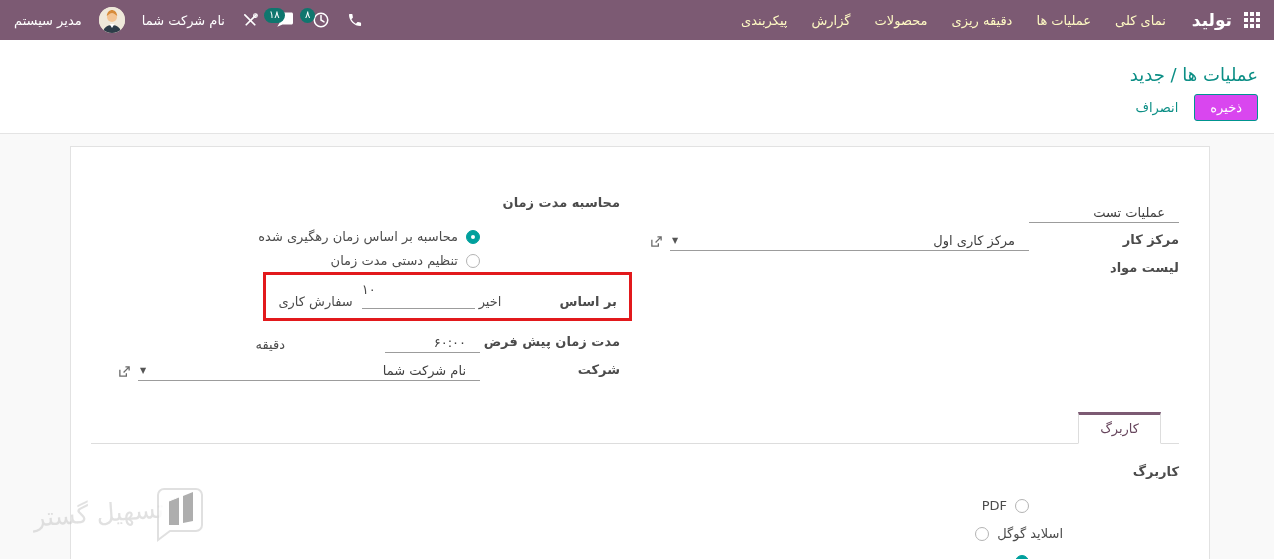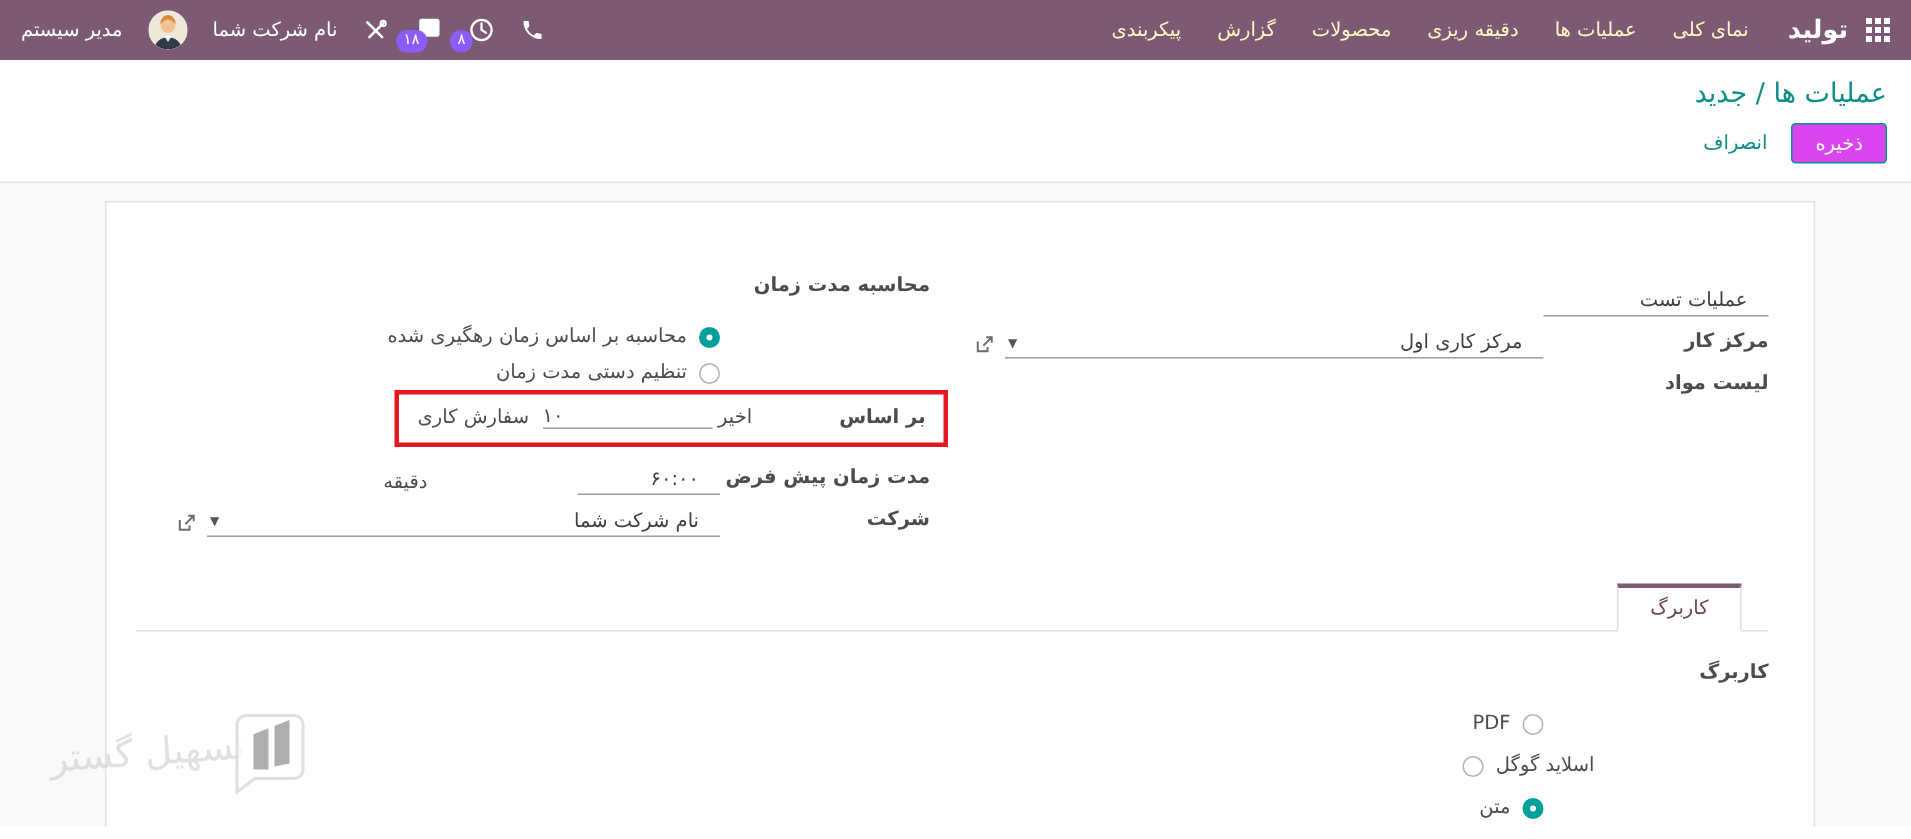--- a/index.html
+++ b/index.html
@@ -10,28 +10,28 @@
   .topbar { display:flex; direction:rtl; align-items:center; height:40px;
     background:#7c5a73; padding:0 14px; color:#fff; }
   .apps-icon { display:grid; grid-template-columns:repeat(3,4px); grid-gap:2px; margin-left:12px; cursor:pointer; }
   .apps-icon i { width:4px; height:4px; background:#fff; }
   .app-title { font-size:17px; font-weight:bold; margin-left:26px; cursor:pointer; }
   .menus { display:flex; direction:rtl; gap:24px; }
   .menus .menu { color:#fef9c3; cursor:pointer; white-space:nowrap; }
   .tb-spacer { flex:1; }
   .systray { display:flex; direction:rtl; align-items:center; gap:17px; }
   .tray-item { position:relative; display:flex; align-items:center; cursor:pointer; }
-  .badge { position:absolute; top:-3px; left:-12px; background:#8b5cf6; color:#fff;
-    font-size:10px; line-height:1; padding:2px 5px 3px; border-radius:9px; direction:ltr;margin-top:12px; }
+  .badge { position:absolute; top:-3px; left:-12px; background:#0f766e; color:#fff;
+    font-size:10px; line-height:1; padding:2px 5px 3px; border-radius:9px; direction:ltr; }
   .company-label, .user-label { color:#fff; white-space:nowrap; }
   .avatar { width:26px; height:26px; border-radius:50%; overflow:hidden; background:#e9e2d3; flex:0 0 26px; }
 
   
   .cpanel { padding:12px 16px 12px; border-bottom:1px solid #e4e4e4; direction:rtl; background:#fff; }
-  .breadcrumb { color:#0b8e85; font-size:18px; margin-bottom:9px; cursor:pointer; }
+  .breadcrumb { color:#0b8e85; font-size:18px; margin-bottom:9px; cursor:pointer;margin-top:12px; }
   .cp-buttons { display:flex; direction:rtl; align-items:center; gap:16px; }
   .btn-save { background:#d946ef; border:1px solid #00948f; color:#fff; padding:5px 15px;
     border-radius:3px; cursor:pointer; font-size:13px; }
   .btn-discard { color:#0b8e85; cursor:pointer; }
 
   
   .content { height:429px; background:#f9f9f9; overflow:hidden; }
   .sheet { position:relative; width:1140px; margin:12px 64px 0 70px; background:#fff;
     border:1px solid #e2e2e2; height:600px; padding:48px 30px 0 20px; direction:rtl; }
 
@@ -52,21 +52,21 @@
   .radio { width:14px; height:14px; border-radius:50%; border:1px solid #b3b3b3; background:#fff; flex:0 0 14px; }
   .radio.sel { border:1px solid #00a09d; background:#00a09d; position:relative; }
   .radio.sel::after { content:""; position:absolute; left:4px; top:4px; width:4px; height:4px;
     background:#fff; border-radius:50%; }
 
   
   .red-box { display:flex; direction:rtl; align-items:flex-end; width:-moz-fit-content; width:fit-content;
     border:3px solid #e2191c; padding:7px 12px 9px; margin:4px -12px 4px 0; }
   .red-box .flabel { padding-bottom:0; margin-left:58px; }
   .prefix-txt { margin-left:4px; }
-  .count-input { width:113px; border-bottom:1px solid #9c9c9c; text-align:left; direction:rtl; padding-bottom:0; }
+  .count-input { width:113px; border-bottom:1px solid #9c9c9c; text-align:left; direction:rtl; padding-bottom:11px; }
   .suffix-txt { margin-right:9px; }
 
   .dur-unit { margin-right:100px; padding-bottom:1px; }
   .w-dur { width:95px; }
   .w-comp { width:342px; flex:0 0 342px; }
 
   
   .notebook { margin-top:31px; }
   .tabbar { border-bottom:1px solid #dddddd; direction:rtl; padding-right:18px; }
   .tab { display:inline-block; background:#fff; border:1px solid #dddddd; border-bottom:1px solid #fff;

